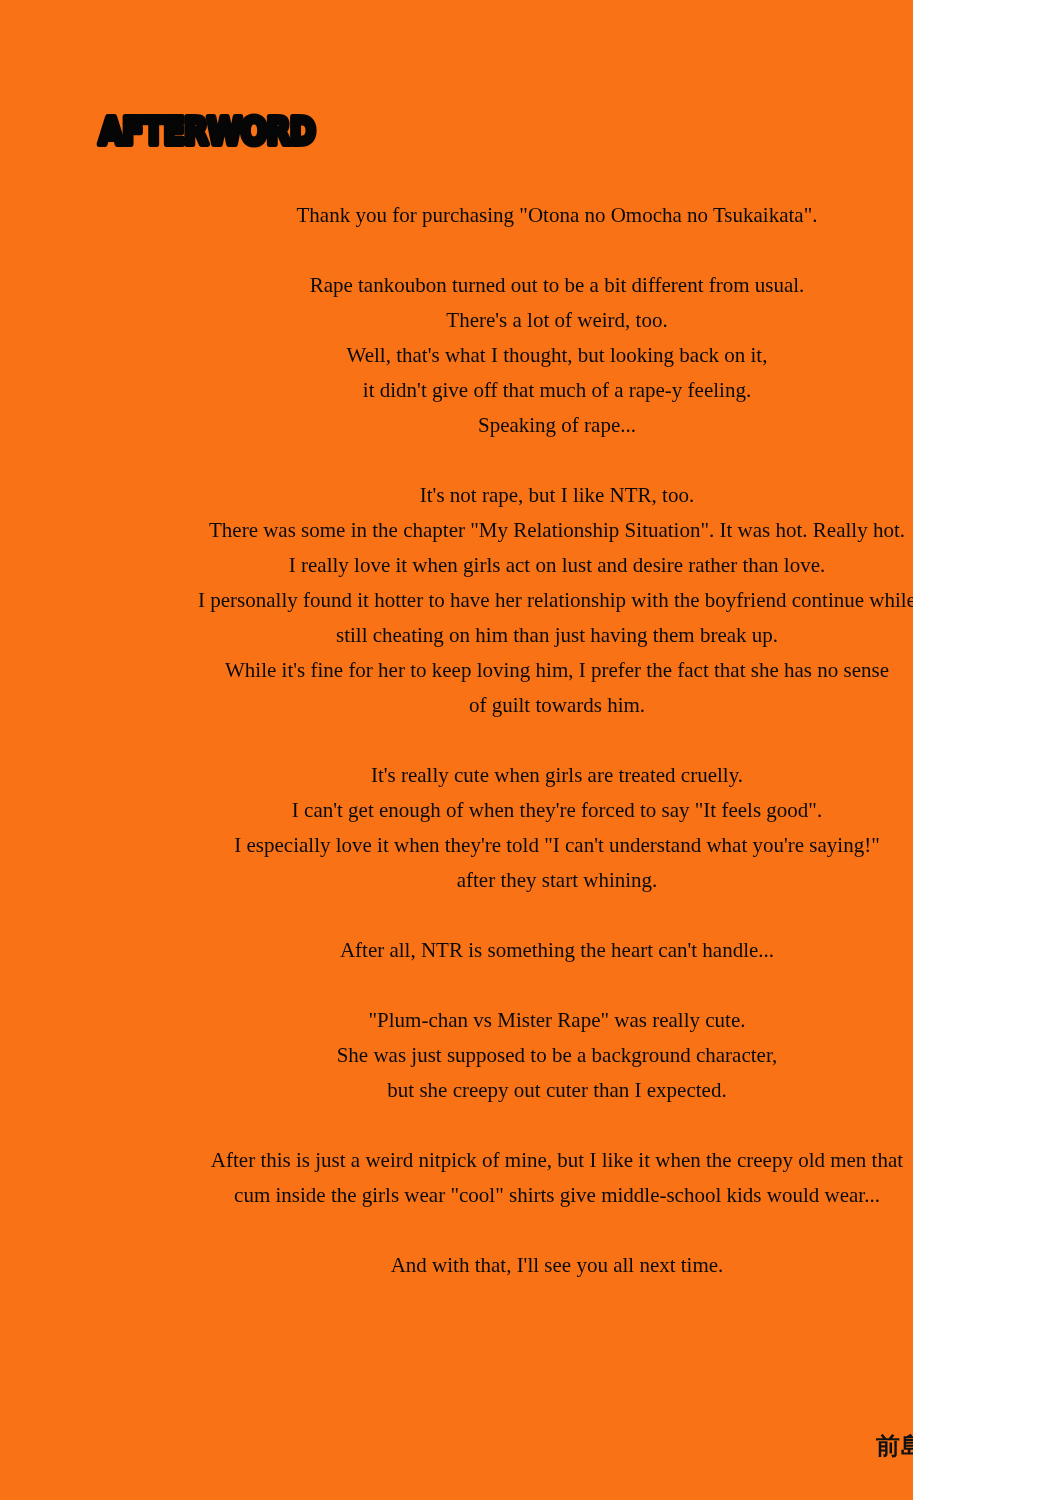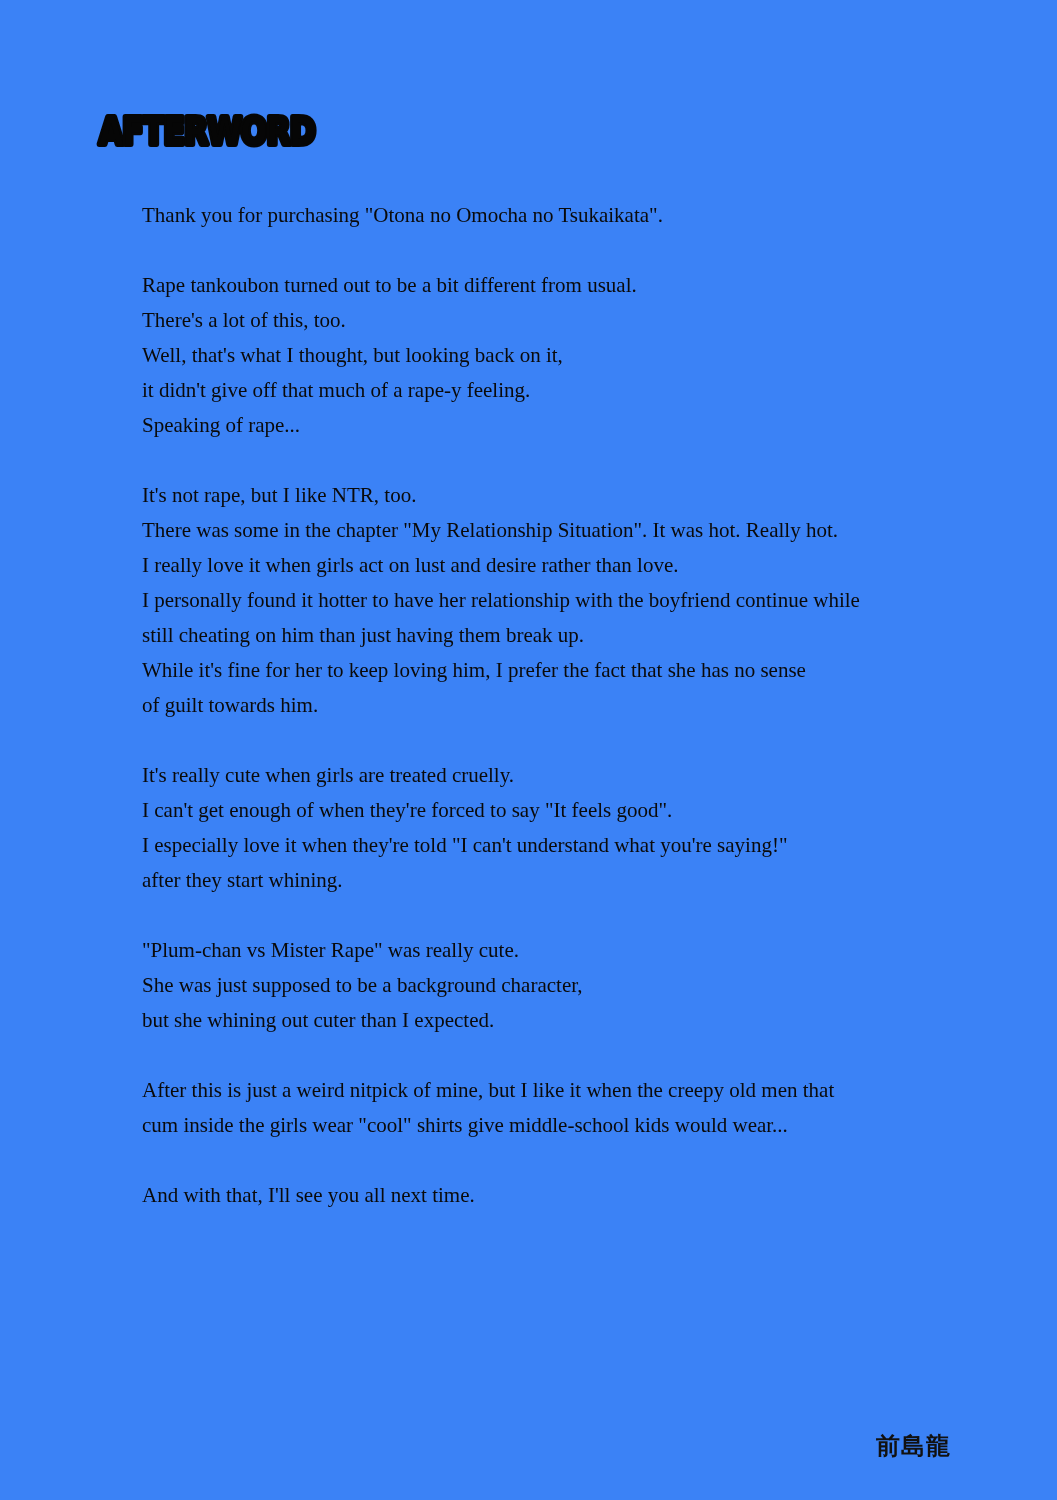--- a/index.html
+++ b/index.html
@@ -2,26 +2,27 @@
 <html><head>
 <meta charset="utf-8">
 <style>
   html, body {
     margin: 0;
     padding: 0;
     background: #ffffff;
   }
   .page {
     position: relative;
-    width: 1057px;
+    width: 913px;
     height: 1500px;
-    background: #3b82f6;
+    background: #f97316;
     overflow: hidden;
     font-family: "Liberation Serif", serif;
     color: #0a0a0a;
+    text-align: center;
   }
   .title-wrap {
     position: absolute;
     left: 95px;
     top: 104px;
     width: 240px;
     height: 56px;
   }
   .title-wrap svg {
     display: block;
@@ -81,21 +82,21 @@
   </div>
 
   <div class="body-text">
 
     <div class="paragraph">
       <div class="text-line">Thank you for purchasing "Otona no Omocha no Tsukaikata".</div>
     </div>
 
     <div class="paragraph">
       <div class="text-line">Rape tankoubon turned out to be a bit different from usual.</div>
-      <div class="text-line">There's a lot of this, too.</div>
+      <div class="text-line">There's a lot of weird, too.</div>
       <div class="text-line">Well, that's what I thought, but looking back on it,</div>
       <div class="text-line">it didn't give off that much of a rape-y feeling.</div>
       <div class="text-line">Speaking of rape...</div>
     </div>
 
     <div class="paragraph">
       <div class="text-line">It's not rape, but I like NTR, too.</div>
       <div class="text-line">There was some in the chapter "My Relationship Situation". It was hot. Really hot.</div>
       <div class="text-line">I really love it when girls act on lust and desire rather than love.</div>
       <div class="text-line">I personally found it hotter to have her relationship with the boyfriend continue while</div>
@@ -104,25 +105,28 @@
       <div class="text-line">of guilt towards him.</div>
     </div>
 
     <div class="paragraph">
       <div class="text-line">It's really cute when girls are treated cruelly.</div>
       <div class="text-line">I can't get enough of when they're forced to say "It feels good".</div>
       <div class="text-line">I especially love it when they're told "I can't understand what you're saying!"</div>
       <div class="text-line">after they start whining.</div>
     </div>
 
+    <div class="paragraph">
+      <div class="text-line">After all, NTR is something the heart can't handle...</div>
+    </div>
 
     <div class="paragraph">
       <div class="text-line">"Plum-chan vs Mister Rape" was really cute.</div>
       <div class="text-line">She was just supposed to be a background character,</div>
-      <div class="text-line">but she whining out cuter than I expected.</div>
+      <div class="text-line">but she creepy out cuter than I expected.</div>
     </div>
 
     <div class="paragraph">
       <div class="text-line">After this is just a weird nitpick of mine, but I like it when the creepy old men that</div>
       <div class="text-line">cum inside the girls wear "cool" shirts give middle-school kids would wear...</div>
     </div>
 
     <div class="paragraph">
       <div class="text-line">And with that, I'll see you all next time.</div>
     </div>

